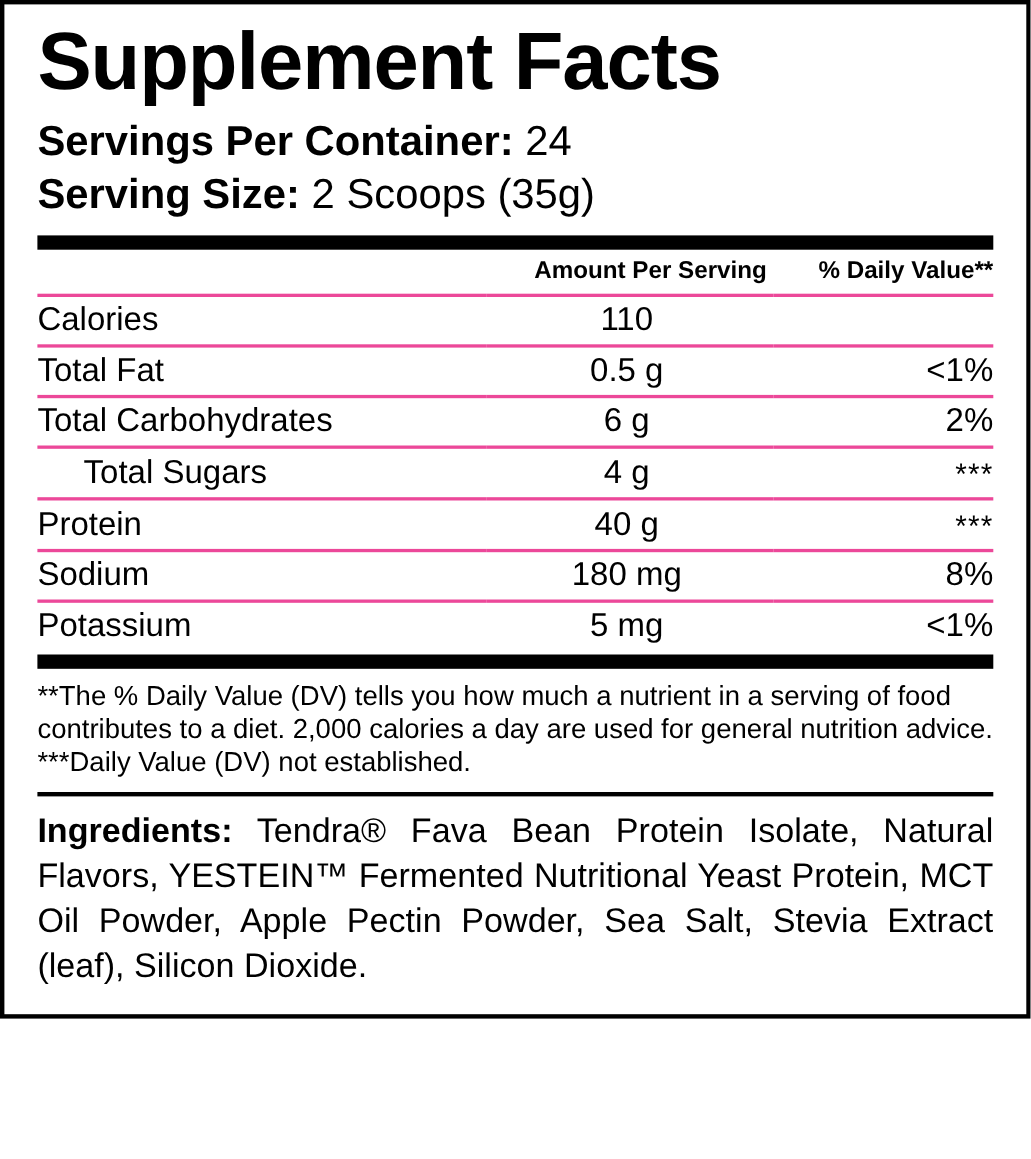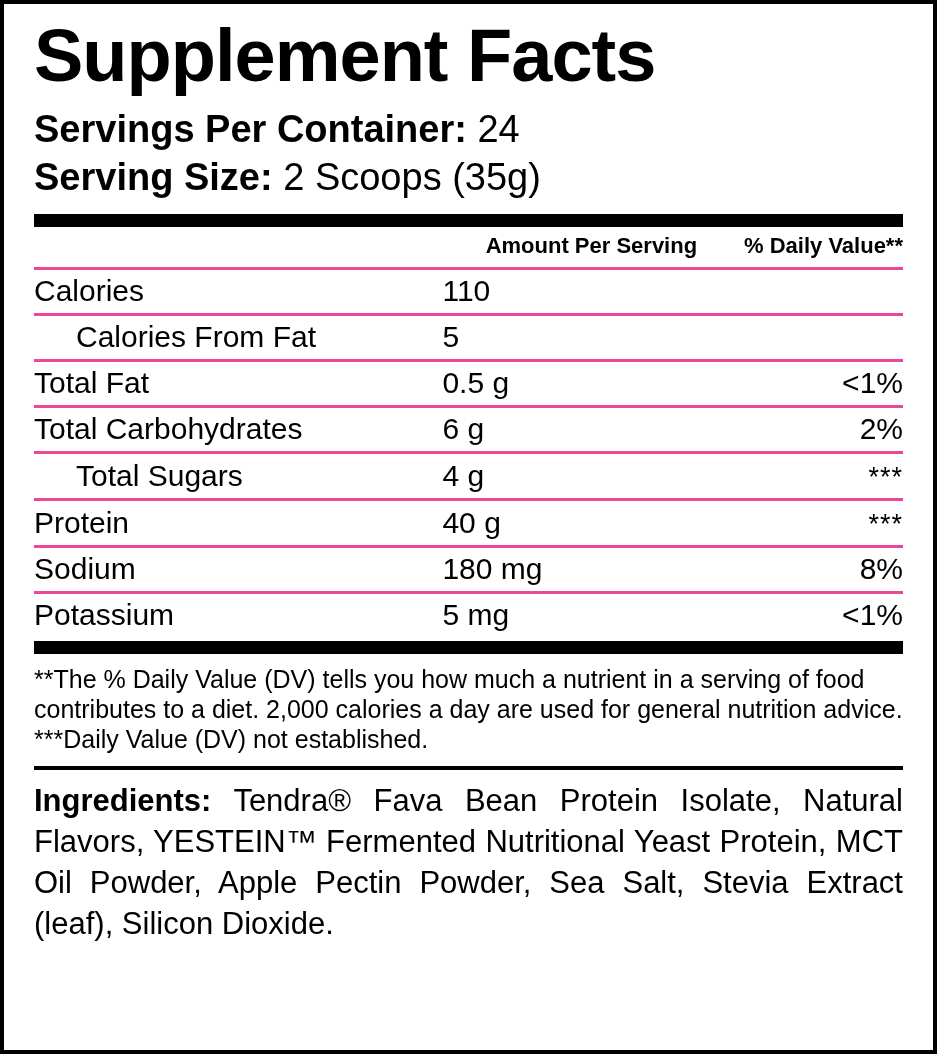--- a/index.html
+++ b/index.html
@@ -10,21 +10,21 @@
   body {
     width: 937px;
     height: 1054px;
     font-family: "Liberation Sans", sans-serif;
     color: #000000;
     -webkit-font-smoothing: antialiased;
   }
   .panel {
     box-sizing: border-box;
     width: 937px;
-    height: 1054px;
+    height: 926px;
     border: 4px solid #000;
     padding: 14px 22px 10px 22px;
     display: flex;
     flex-direction: column;
   }
   .title {
     font-size: 74px;
     font-weight: bold;
     line-height: 0.98;
     letter-spacing: -1px;
@@ -61,21 +61,21 @@
     padding-bottom: 8px;
     padding-top: 6px;
   }
   table.facts tr.head th.c2 { text-align: right; padding-right: 6px;}
   table.facts tr.head th.c3 { text-align: right; }
   table.facts tr.row td {
     border-top: 3px solid #ec4899;
   }
   table.facts tr.row.sub td.c1 { padding-left: 42px; }
   td.c1 { text-align: left; width: 47%; }
-  td.c2 { text-align: left; width: 30%; padding-right: 6px !important; }
+  td.c2 { text-align: center; width: 30%; padding-right: 6px !important; }
   td.c3 { text-align: right; width: 23%; }
   td.stars { font-size: 27px; letter-spacing: 1px; vertical-align: top; padding-top: 8px !important;}
 
   .footnotes {
     margin: 10px 8px 0 8px;
     font-size: 25px;
     line-height: 1.2;
   }
   .footnotes p { margin: 0; }
   .ing-divider {
@@ -116,25 +116,20 @@
         <th class="c2">Amount Per Serving</th>
         <th class="c3">% Daily Value**</th>
       </tr>
 
       <tr class="row">
         <td class="c1">Calories</td>
         <td class="c2">110</td>
         <td class="c3"></td>
       </tr>
 
-      <tr class="row sub">
-        <td class="c1">Calories From Fat</td>
-        <td class="c2">5</td>
-        <td class="c3"></td>
-      </tr>
 
       <tr class="row">
         <td class="c1">Total Fat</td>
         <td class="c2">0.5 g</td>
         <td class="c3">&lt;1%</td>
       </tr>
 
       <tr class="row">
         <td class="c1">Total Carbohydrates</td>
         <td class="c2">6 g</td>

